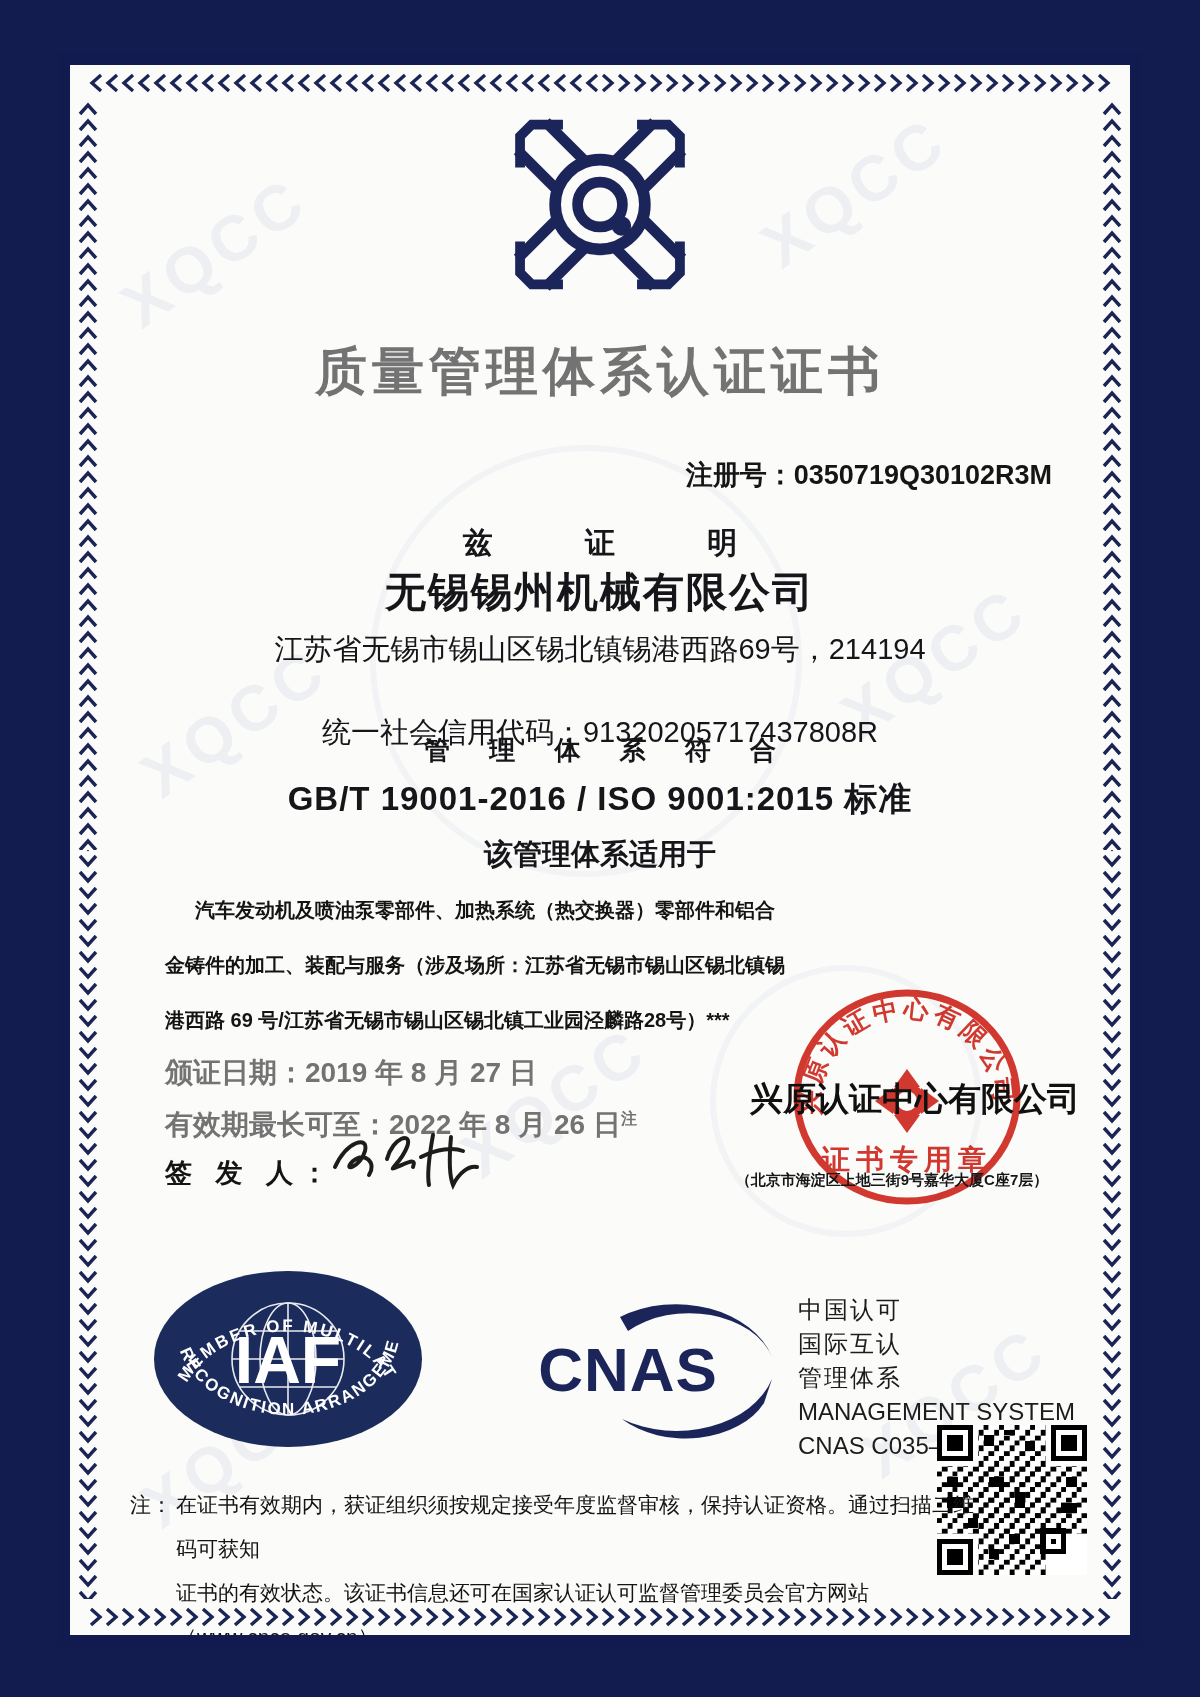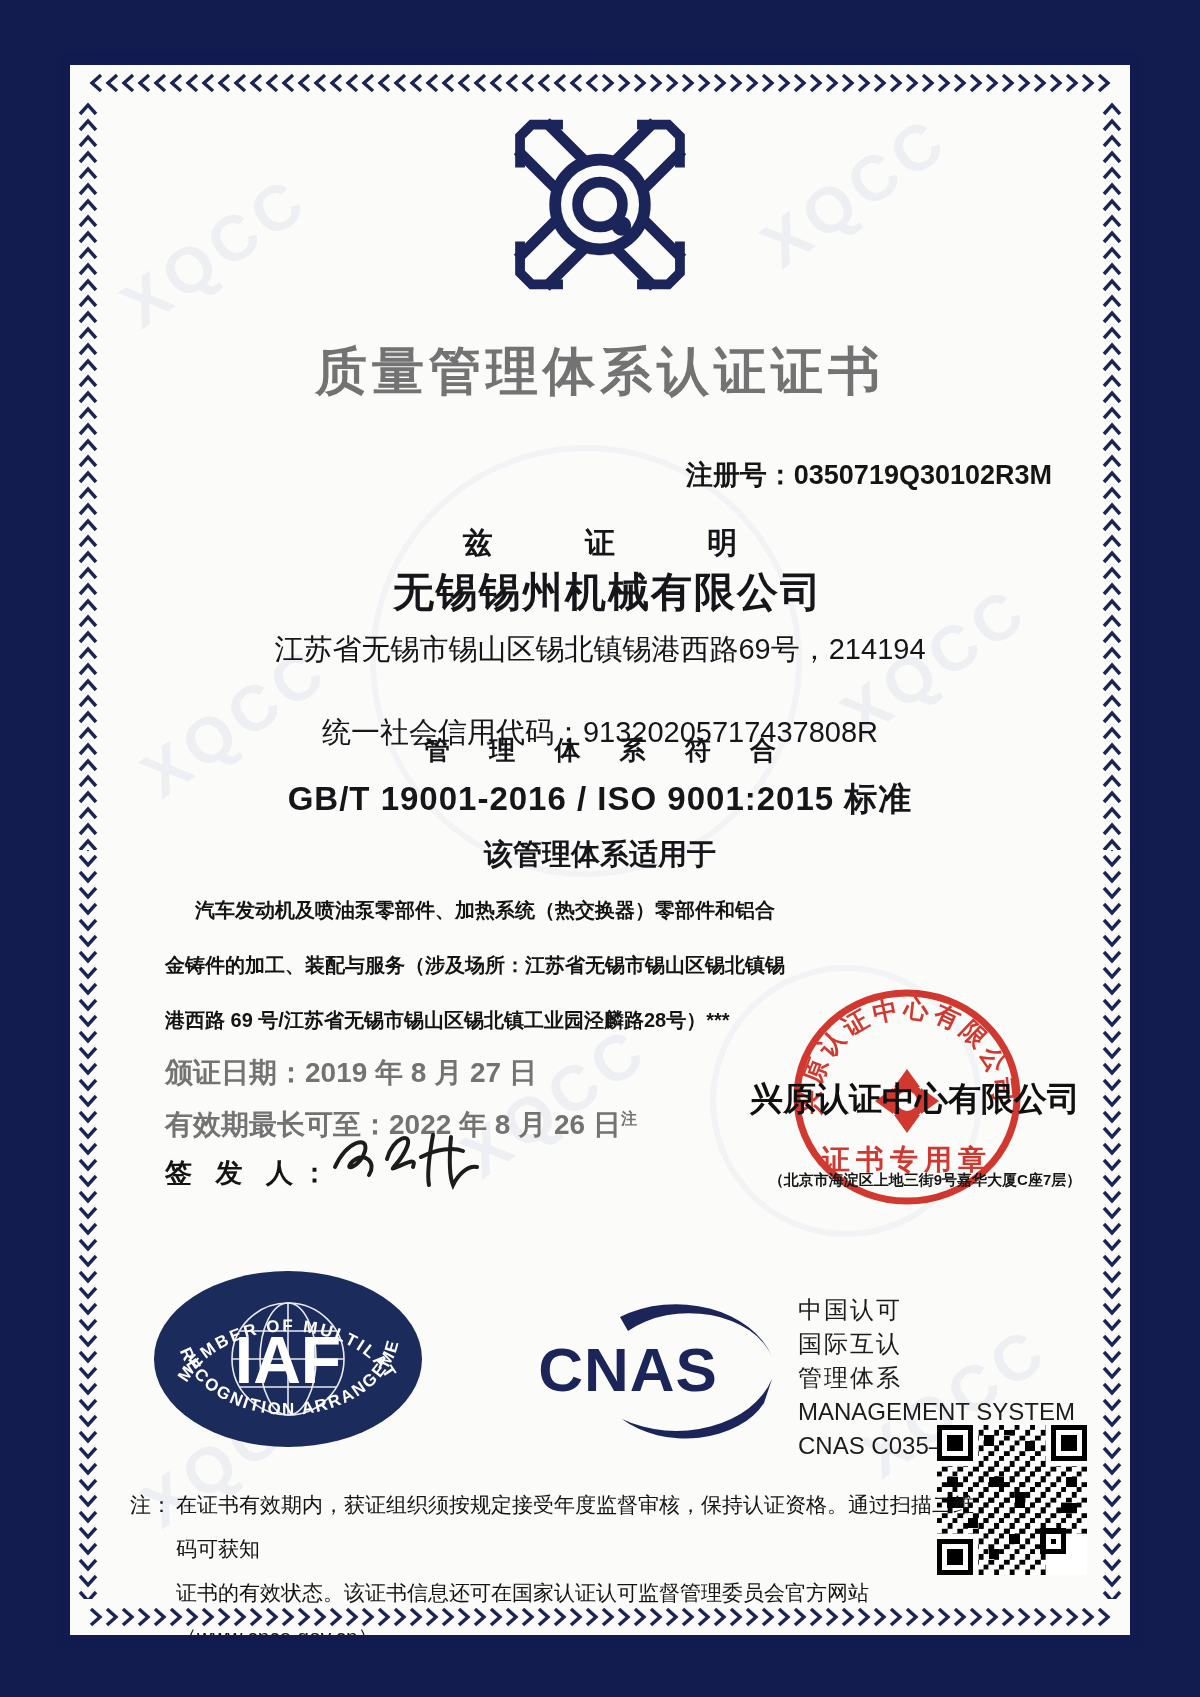--- a/index.html
+++ b/index.html
@@ -24,39 +24,39 @@
   .center-col{position:absolute;left:0;width:100%;text-align:center;color:#15151a;}
 
   .emblem{position:absolute;left:405px;top:42px;width:250px;height:195px;}
 
   .title{top:272px;font-size:52px;font-weight:900;letter-spacing:5px;color:#737373;}
 
   .reg-line{position:absolute;top:392px;right:78px;font-size:27px;font-weight:700;
             font-family:"Liberation Sans","DejaVu Sans",sans-serif;color:#151515;}
 
   .certify{top:458px;font-size:30px;font-weight:700;letter-spacing:42px;text-indent:42px;}
-  .company{top:500px;font-size:41px;font-weight:900;letter-spacing:2px;padding-left:8px;}
+  .company{top:500px;font-size:41px;font-weight:900;letter-spacing:2px;}
   .addr{top:565px;font-size:29px;font-weight:500;}
   .credit{top:648px;font-size:29px;font-weight:500;}
   .conform{top:668px;font-size:26px;font-weight:700;letter-spacing:16px;text-indent:16px;}
   .standard{top:712px;font-size:33px;font-weight:700;letter-spacing:1px;}
   .scope-head{top:770px;font-size:29px;font-weight:600;}
   .scope{position:absolute;left:95px;top:818px;width:880px;font-size:20px;font-weight:600;
          line-height:55px;color:#141414;text-align:justify;}
   .scope .ln{display:block;}
   .scope .ln.first{text-indent:30px;}
 
   .dates{position:absolute;left:95px;top:985px;font-size:28px;font-weight:600;color:#737373;line-height:46px;}
   .dates sup{font-size:16px;}
 
   .signer{position:absolute;left:95px;top:1090px;font-size:27px;font-weight:600;letter-spacing:8px;color:#141414;}
   .sig{position:absolute;left:255px;top:1058px;width:180px;height:80px;}
   .issuer-name{position:absolute;left:630px;top:1012px;width:430px;text-align:center;
                font-size:33px;font-weight:600;color:#101010;z-index:3;}
-  .issuer-addr{position:absolute;left:640px;top:1106px;width:430px;text-align:center;
+  .issuer-addr{position:absolute;left:607px;top:1106px;width:430px;text-align:center;
                font-size:15px;font-weight:600;color:#161616;z-index:3;}
   .stamp{position:absolute;left:718px;top:918px;width:238px;height:228px;z-index:2;
          mix-blend-mode:multiply;opacity:.92;}
 
   .iaf{position:absolute;left:78px;top:1202px;width:280px;height:184px;}
   .cnas{position:absolute;left:440px;top:1222px;width:280px;height:160px;}
   .accred{position:absolute;left:728px;top:1228px;font-size:24px;line-height:34px;color:#1c1c1c;}
   .accred .zh{letter-spacing:2px;}
   .qr{position:absolute;left:867px;top:1360px;width:150px;height:150px;}
 

